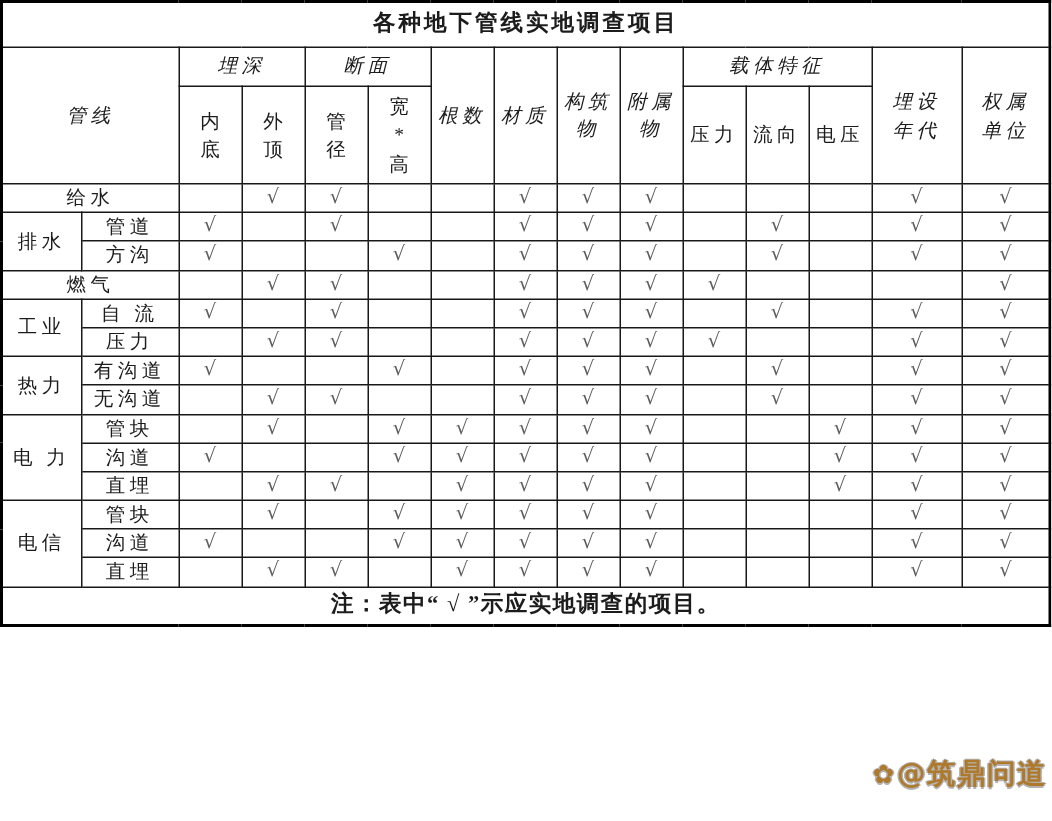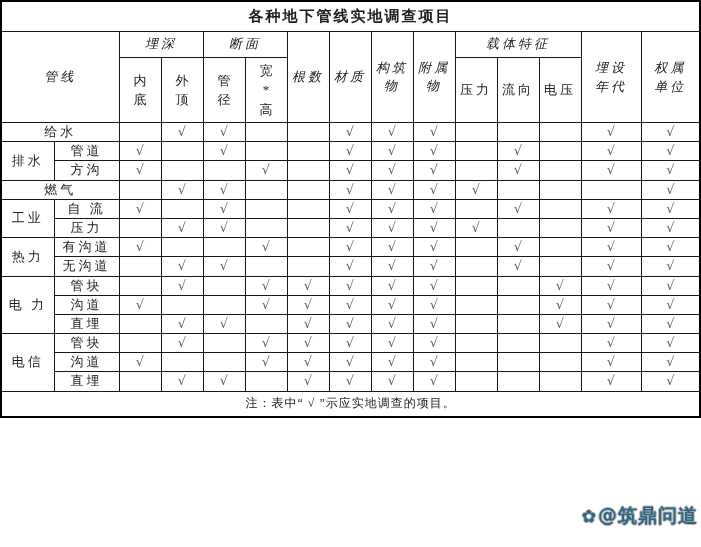--- a/index.html
+++ b/index.html
@@ -16,26 +16,26 @@
   td{
     border:1px solid #181818;text-align:center;vertical-align:middle;
     font-size:13px;padding:0;overflow:hidden;line-height:1.4;
   }
   .title-row td{font-weight:bold;font-size:15px;height:29px;letter-spacing:2px;}
   .h1 td{height:25px;letter-spacing:3px;font-style:italic;}
   .h2 td{height:64px;}
   .pre{white-space:pre-line;line-height:1.5;}
   .lbl{letter-spacing:3px;}
   td.c{color:#5e5e5e;font-size:13px;font-family:"DejaVu Sans","Liberation Sans",sans-serif;}
-  .note-row td{height:24px;font-size:12px;letter-spacing:1px;}
+  .note-row td{height:24px;font-size:15px;letter-spacing:1px;font-weight:bold;}
   .wm{
     position:absolute;right:3px;bottom:18px;
     font-family:"DejaVu Sans","Liberation Sans",sans-serif;
     font-weight:bold;font-size:19px;letter-spacing:1px;
-    color:#0c4a6e;opacity:.85;
+    color:#a16207;opacity:.85;
     text-shadow:-1px 0 0 #a6a6a6,1px 0 0 #a6a6a6,0 -1px 0 #a6a6a6,0 1px 0 #a6a6a6;
     pointer-events:none;
   }
   .wm .ico{font-size:17px;margin-right:1px;}
 </style>
 </head>
 <body>
 
 <div class="page">
   <table class="survey">

